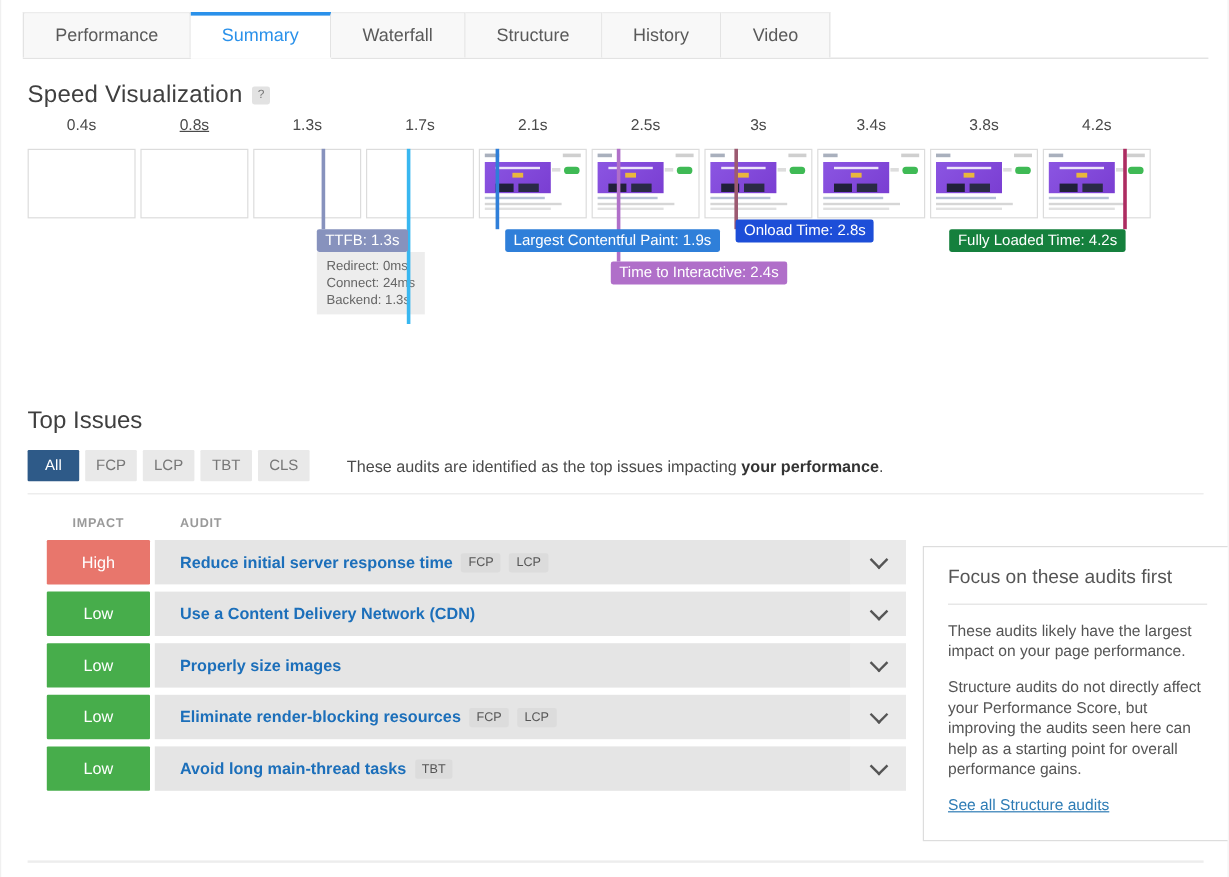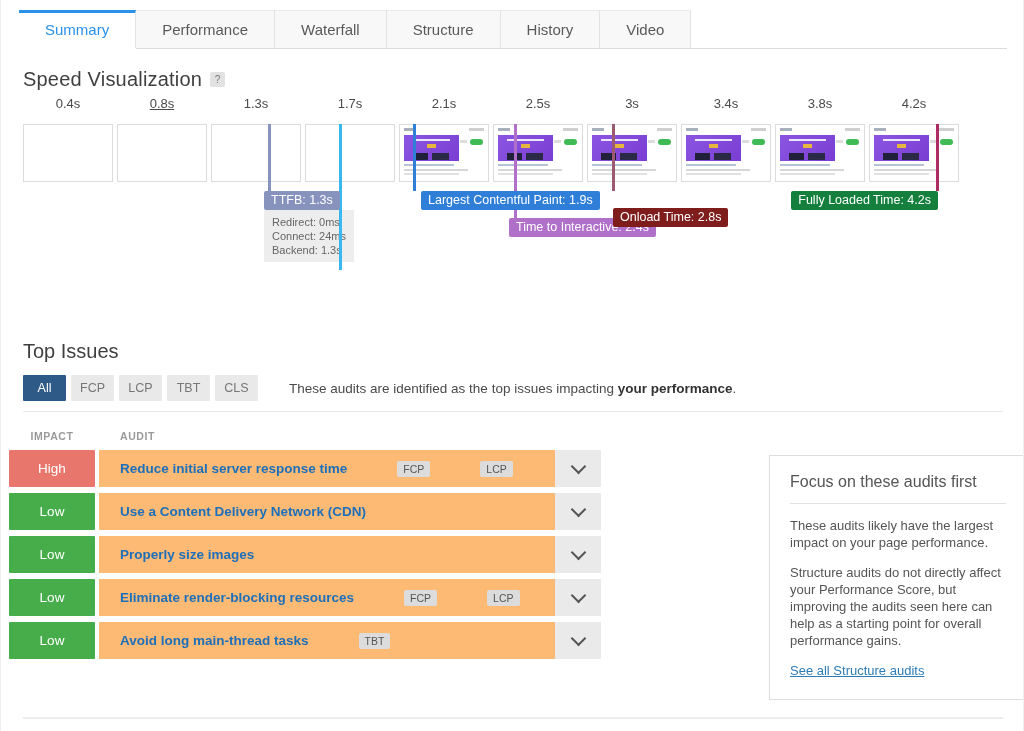--- a/index.html
+++ b/index.html
@@ -50,30 +50,30 @@
   
   .ti-head{position:absolute;top:340px;left:22px;font-size:20px;color:#3f3f3f;}
   .filters{position:absolute;top:375px;left:22px;display:flex;align-items:center;}
   .filter{width:43px;height:26px;line-height:26px;text-align:center;font-size:12.5px;color:#777;
           background:#e9e9e9;margin-right:5px;cursor:pointer;border-radius:1px;}
   .filter.active{background:#2e5a88;color:#fff;}
   .ti-desc{margin-left:26px;font-size:13.5px;color:#4a4a4a;white-space:nowrap;}
   .ti-desc b{color:#333;}
   .filters-hr{position:absolute;top:411px;left:22px;width:980px;height:1px;background:#e9e9e9;}
 
-  .audit-table{position:absolute;top:430px;left:8px;width:592px;}
+  .audit-table{position:absolute;top:430px;left:38px;width:716px;}
   .at-headrow{display:flex;font-size:10.5px;font-weight:bold;letter-spacing:.6px;color:#9a9a9a;
               margin-bottom:8px;}
   .at-impact-h{width:86px;text-align:center;}
   .at-audit-h{margin-left:25px;}
   .arow{display:flex;height:37px;margin-bottom:6px;}
   .impact-badge{width:86px;height:37px;line-height:37px;text-align:center;color:#fff;font-size:13.5px;
                 border-radius:1px;flex:none;}
-  .arow-body{flex:1;margin-left:4px;background:#fdba74;display:flex;align-items:center;
-             padding-left:21px;cursor:pointer;gap:43px;}
+  .arow-body{flex:1;margin-left:4px;background:#e5e5e5;display:flex;align-items:center;
+             padding-left:21px;cursor:pointer;}
   .audit-link{font-size:13.5px;font-weight:bold;color:#1c6fba;text-decoration:none;}
   .kw-badge{display:inline-block;margin-left:7px;background:#dcdcdc;color:#555;font-size:10.5px;
             padding:2px 6px;border-radius:2px;vertical-align:1px;}
   .arow-chev{width:46px;background:#eaeaea;display:flex;align-items:center;justify-content:center;
              cursor:pointer;}
   .chev{width:9px;height:9px;border-right:2px solid #555;border-bottom:2px solid #555;
         transform:rotate(45deg);margin-top:-5px;}
 
   
   .aside{position:absolute;top:455px;left:768px;width:258px;box-sizing:border-box;background:#fff;
@@ -83,22 +83,22 @@
   .aside a{display:inline-block;margin-top:14px;font-size:13px;color:#2e7cb5;text-decoration:underline;cursor:pointer;}
 
   .bottom-hr{position:absolute;top:717px;left:22px;width:980px;height:2px;background:#ededed;}
 </style>
 </head>
 <body>
 
 <div class="page">
 
   <div class="tabbar">
+      <div class="tab">Performance</div>
       <div class="tab active">Summary</div>
-      <div class="tab">Performance</div>
       <div class="tab">Waterfall</div>
       <div class="tab">Structure</div>
       <div class="tab">History</div>
       <div class="tab">Video</div>
     </div>
 
   <div class="sv-head">
     <span>Speed Visualization</span><span class="help">?</span>
   </div>
 
@@ -225,21 +225,21 @@
         <div>Redirect: 0ms</div>
         <div>Connect: 24ms</div>
         <div>Backend: 1.3s</div>
       </div>
       <div class="m-line" style="left: 316px; height: 146px; background: rgb(56, 183, 240);"></div>
       <div class="m-line" style="left: 390px; height: 67px; background: rgb(47, 127, 217);"></div>
       <div class="m-label" style="top: 95px; left: 398px; background: rgb(47, 127, 217);">Largest Contentful Paint: 1.9s</div>
       <div class="m-line" style="left: 491px; height: 94px; background: rgb(176, 111, 201);"></div>
       <div class="m-label" style="top: 122px; left: 486px; background: rgb(176, 111, 201);">Time to Interactive: 2.4s</div>
       <div class="m-line" style="left: 589px; height: 67px; background: rgb(156, 90, 113);"></div>
-      <div class="m-label" style="top: 112px; left: 590px; background: #7f1d1d;">Onload Time: 2.8s</div>
+      <div class="m-label" style="top: 87px; left: 590px; background: #1d4ed8;">Onload Time: 2.8s</div>
       <div class="m-line" style="left: 913px; height: 67px; background: rgb(173, 44, 97);"></div>
       <div class="m-label" style="top: 95px; right: 65px; background: #15803d;">Fully Loaded Time: 4.2s</div>
     </div>
 
   <div class="ti-head">Top Issues</div>
 
   <div class="filters">
     <span id="filter-slot" style="display:flex">
         <div class="filter active">All</div>
         <div class="filter">FCP</div>

